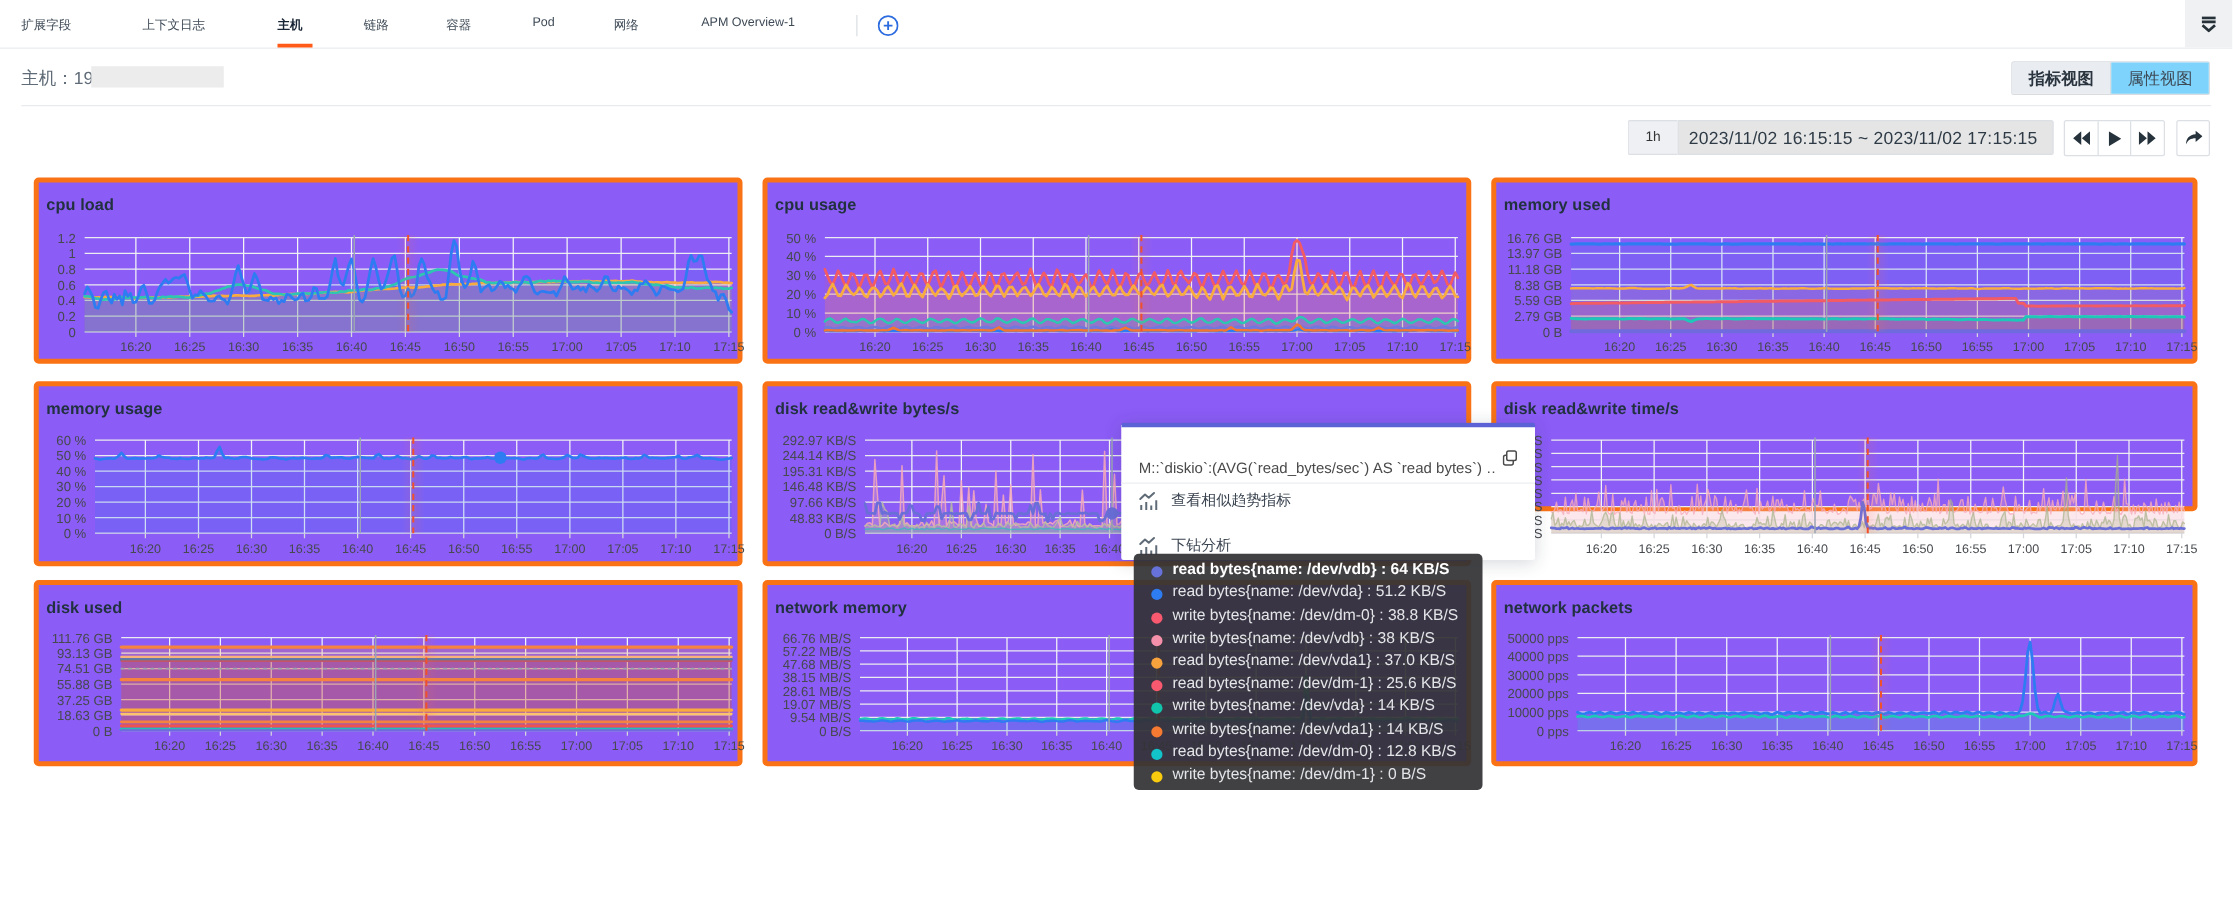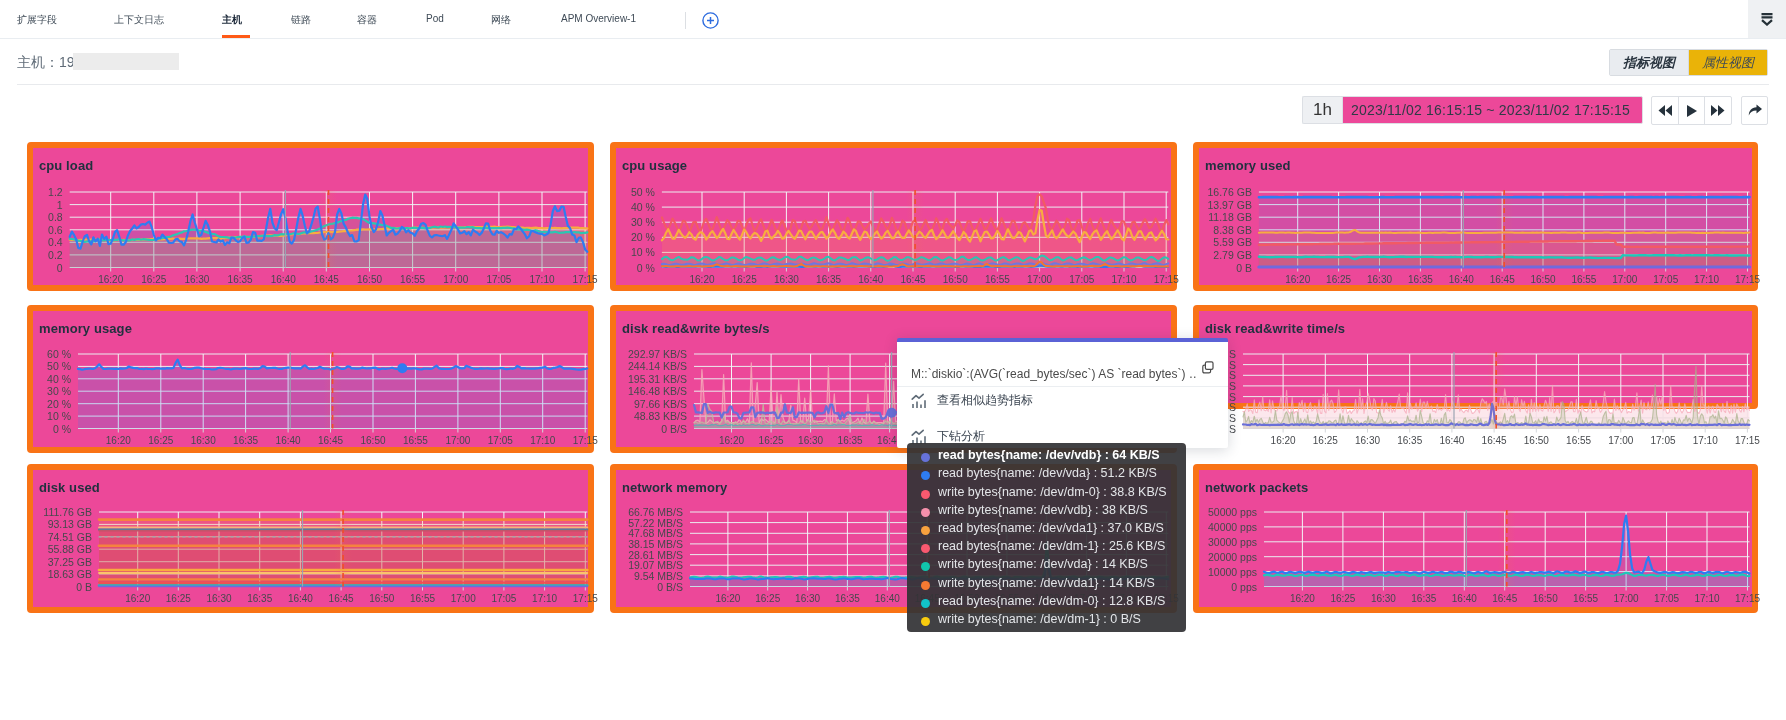--- a/index.html
+++ b/index.html
@@ -5,30 +5,30 @@
   font-family:"Liberation Sans", sans-serif; overflow:hidden; }
 .tabbar { position:absolute; left:0; top:0; width:1786px; height:39px; border-bottom:1px solid #e9edf1; background:#fff; }
 .tab { position:absolute; top:13px; font-size:10px; color:#3e4a56; }
 .tab.active { color:#172435; font-weight:bold; }
 .tabline { position:absolute; left:222px; top:35px; width:28px; height:3px; background:#ff5a17; }
 .tabdiv { position:absolute; left:685px; top:12px; width:1px; height:17px; background:#dcdfe3; }
 .collapse { position:absolute; right:0; top:0; width:38px; height:38px; background:#eff1f3; display:flex; align-items:center; justify-content:center; }
 .hostrow { position:absolute; left:17px; top:54px; font-size:14px; color:#5f6b77; }
 .redact { position:absolute; left:73px; top:53px; width:106px; height:17px; background:#ececec; }
 .hr1 { position:absolute; left:17px; top:84px; width:1752px; height:1px; background:#e8eaed; }
-.segwrap { position:absolute; left:1609px; top:49px; width:159px; height:27px; border:1px solid #d8dce1; border-radius:2px; display:flex; font-size:13px;font-style:italic; }
+.segwrap { position:absolute; left:1609px; top:49px; width:159px; height:27px; border:1px solid #d8dce1; border-radius:2px; display:flex; font-size:13px; }
 .seg1 { width:79px; background:#e9ecf0; color:#29343f; font-weight:bold; display:flex; align-items:center; justify-content:center; border-right:1px solid #d8dce1; }
-.seg2 { flex:1; background:#eab308; color:#3e4a56; display:flex; align-items:center; justify-content:center; }
-.onehour { position:absolute; left:1302px; top:96px; width:40px; height:28px; background:#eef0f3; border:1px solid #dcdfe4; border-right:none; border-radius:2px 0 0 2px; font-size:17px; color:#333; display:flex; align-items:center; justify-content:center; }
-.daterange { position:absolute; left:1342px; top:96px; width:301px; height:28px; background:#ec4899; border:1px solid #dcdfe4; border-radius:0 2px 2px 0; font-size:14px; letter-spacing:0.2px; color:#2e3b46; display:flex; align-items:center; padding-left:8px; }
+.seg2 { flex:1; background:#7dd3fc; color:#3e4a56; display:flex; align-items:center; justify-content:center; }
+.onehour { position:absolute; left:1302px; top:96px; width:40px; height:28px; background:#eef0f3; border:1px solid #dcdfe4; border-right:none; border-radius:2px 0 0 2px; font-size:11px; color:#333; display:flex; align-items:center; justify-content:center; }
+.daterange { position:absolute; left:1342px; top:96px; width:301px; height:28px; background:#e5e5e5; border:1px solid #dcdfe4; border-radius:0 2px 2px 0; font-size:14px; letter-spacing:0.2px; color:#2e3b46; display:flex; align-items:center; padding-left:8px; }
 .btngroup { position:absolute; left:1651px; top:96px; width:81px; height:29px; border:1px solid #dcdfe4; border-radius:2px; display:flex; }
 .btngroup > div { flex:1; display:flex; align-items:center; justify-content:center; border-right:1px solid #dcdfe4; }
 .btngroup > div:last-child { border-right:none; }
 .sharebtn { position:absolute; left:1741px; top:96px; width:27px; height:29px; border:1px solid #dcdfe4; border-radius:2px; display:flex; align-items:center; justify-content:center; }
-.card { position:absolute; background:#ec4899; border:6px solid #f97316; border-radius:4px; }
+.card { position:absolute; background:#8b5cf6; border:4px solid #f97316; border-radius:4px; }
 .ctitle { position:absolute; left:6px; top:10px; font-size:13px; font-weight:bold; color:#22313f; letter-spacing:0.1px; }
 .popup { position:absolute; left:897px; top:338px; width:331px; height:110px; background:#fff; border-top:4px solid #5b62d6; border-radius:2px; box-shadow:0 2px 14px rgba(30,40,60,0.18); z-index:10; }
 .ptitle { position:absolute; left:14px; top:25px; width:286px; font-size:12px; color:#4a4a4a; white-space:nowrap; overflow:hidden; }
 .pcopy { position:absolute; right:14px; top:18px; }
 .pdiv { position:absolute; left:0; top:44px; width:331px; height:1px; background:#ebeef1; }
 .pitem { position:absolute; left:14px; display:flex; align-items:center; gap:9px; font-size:12px; color:#3a4450; }
 .tooltip { position:absolute; left:907px; top:443px; width:279px; height:189px; background:rgba(51,51,54,0.93); border-radius:4px; padding:1px 12px 0 14px; z-index:11; }
 .trow { height:18.2px; display:flex; align-items:flex-end; font-size:12.5px; white-space:nowrap; }
 .tdot { width:9px; height:9px; border-radius:50%; margin-right:8px; flex:0 0 auto; }
 </style></head>

